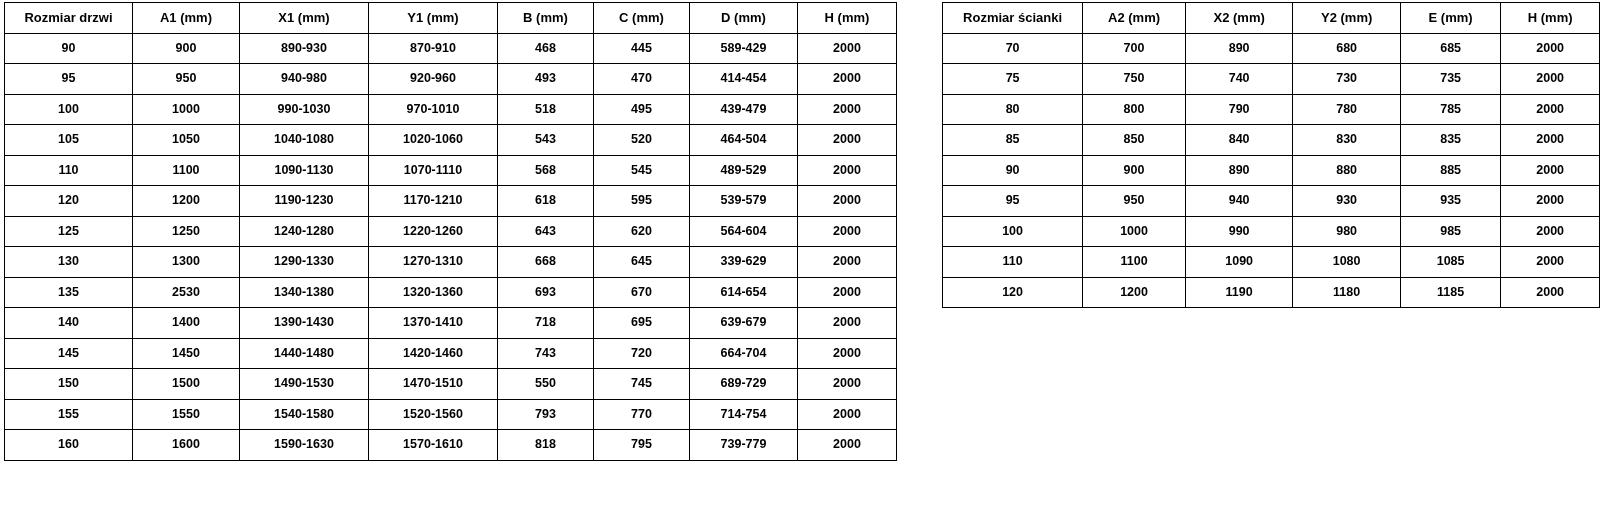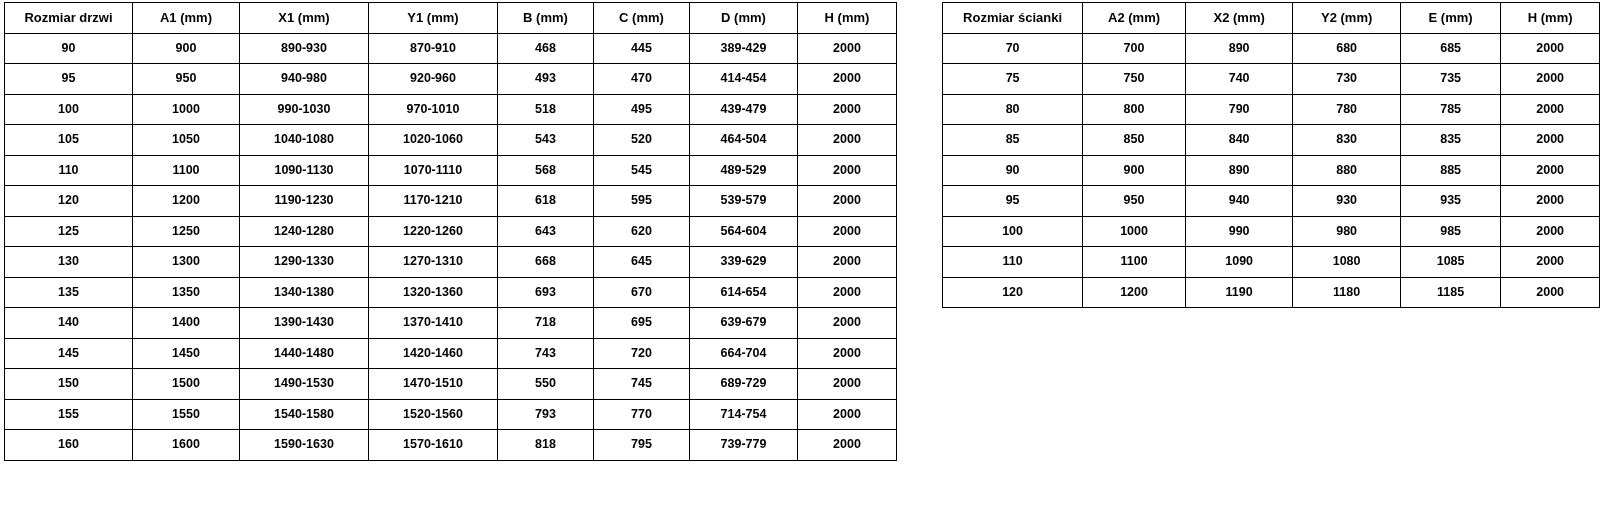--- a/index.html
+++ b/index.html
@@ -97,21 +97,21 @@
           </tr>
       </thead>
       <tbody id="doors-body">
           <tr>
             <td>90</td>
             <td>900</td>
             <td>890-930</td>
             <td>870-910</td>
             <td>468</td>
             <td>445</td>
-            <td>389-429</td>
+            <td>589-429</td>
             <td>2000</td>
           </tr>
           <tr>
             <td>95</td>
             <td>950</td>
             <td>940-980</td>
             <td>920-960</td>
             <td>493</td>
             <td>470</td>
             <td>414-454</td>
@@ -172,21 +172,21 @@
             <td>1300</td>
             <td>1290-1330</td>
             <td>1270-1310</td>
             <td>668</td>
             <td>645</td>
             <td>339-629</td>
             <td>2000</td>
           </tr>
           <tr>
             <td>135</td>
-            <td>1350</td>
+            <td>2530</td>
             <td>1340-1380</td>
             <td>1320-1360</td>
             <td>693</td>
             <td>670</td>
             <td>614-654</td>
             <td>2000</td>
           </tr>
           <tr>
             <td>140</td>
             <td>1400</td>

